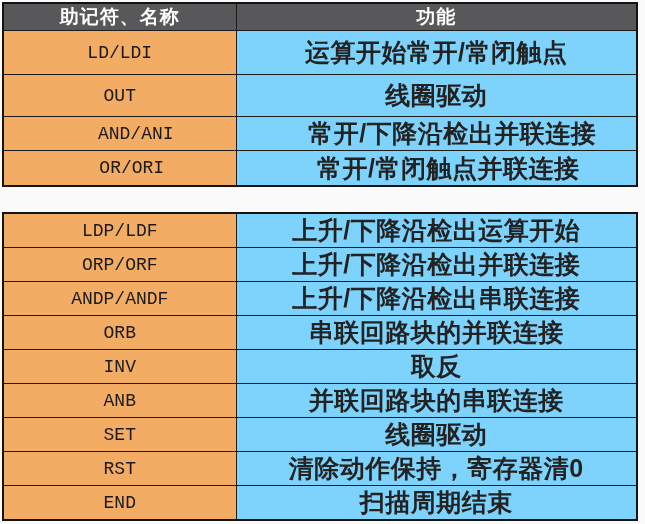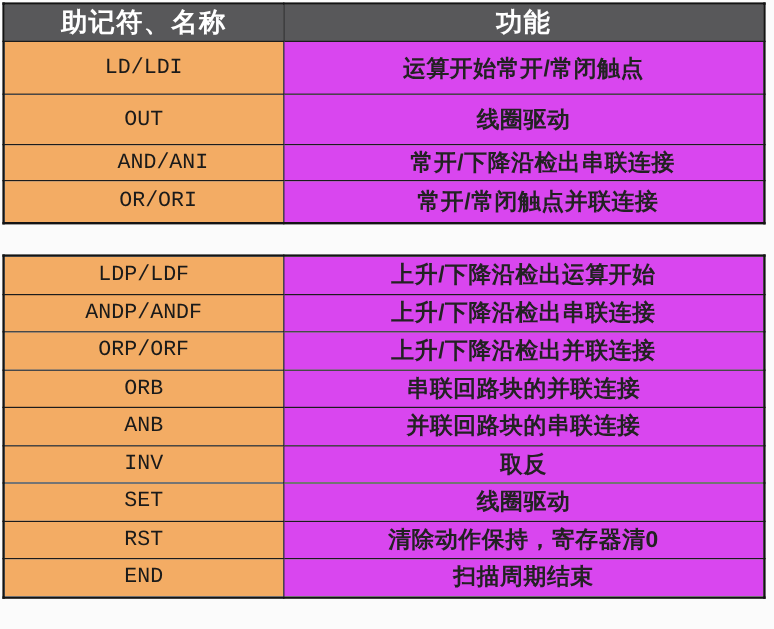--- a/index.html
+++ b/index.html
@@ -29,34 +29,34 @@
     border: 1.5px solid #1c1c1c;
     text-align: center;
     vertical-align: middle;
     padding: 0;
     overflow: hidden;
     white-space: nowrap;
   }
   .tbl th {
     background: #58585a;
     color: #ffffff;
-    font-size: 22px;
+    font-size: 19px;
     font-weight: bold;
     height: 24px;
     letter-spacing: 1px;
   }
   td.mn {
     background: #f3ac64;
     font-family: "Liberation Mono", "DejaVu Sans Mono", monospace;
     font-size: 18px;
     color: #1a1a1a;
   }
   td.fn {
-    background: #d946ef;
-    font-size: 19px;
+    background: #7dd3fc;
+    font-size: 25px;
     font-weight: 600;
     color: #222222;
     letter-spacing: 0.5px;
   }
   tr.h44 td { height: 43px; margin-top: 24px; }
   tr.h42 td { height: 41px; font-family: Liberation Mono, monospace; }
   tr.h31 td { height: 29px; padding-left: 32px; }
   tr.h36 td { height: 34px; padding-left: 24px; }
   .t2 tr td { height: 30.5px; }
 </style>
@@ -78,58 +78,58 @@
     <tr class="h44">
       <td class="mn">LD/LDI</td>
       <td class="fn">运算开始常开/常闭触点</td>
     </tr>
     <tr class="h42">
       <td class="mn">OUT</td>
       <td class="fn">线圈驱动</td>
     </tr>
     <tr class="h31">
       <td class="mn">AND/ANI</td>
-      <td class="fn">常开/下降沿检出串联连接</td>
+      <td class="fn">常开/下降沿检出并联连接</td>
     </tr>
     <tr class="h36">
       <td class="mn">OR/ORI</td>
       <td class="fn">常开/常闭触点并联连接</td>
     </tr>
   </tbody>
 </table>
 
 <table class="tbl t2">
   <colgroup>
       <col class="c1">
       <col class="c2">
     </colgroup>
   <tbody>
     <tr>
       <td class="mn">LDP/LDF</td>
       <td class="fn">上升/下降沿检出运算开始</td>
     </tr>
     <tr>
+      <td class="mn">ORP/ORF</td>
+      <td class="fn">上升/下降沿检出并联连接</td>
+    </tr>
+    <tr>
       <td class="mn">ANDP/ANDF</td>
       <td class="fn">上升/下降沿检出串联连接</td>
-    </tr>
-    <tr>
-      <td class="mn">ORP/ORF</td>
-      <td class="fn">上升/下降沿检出并联连接</td>
     </tr>
     <tr>
       <td class="mn">ORB</td>
       <td class="fn">串联回路块的并联连接</td>
     </tr>
     <tr>
+      <td class="mn">INV</td>
+      <td class="fn">取反</td>
+    </tr>
+    <tr>
       <td class="mn">ANB</td>
       <td class="fn">并联回路块的串联连接</td>
-    </tr>
-    <tr>
-      <td class="mn">INV</td>
-      <td class="fn">取反</td>
     </tr>
     <tr>
       <td class="mn">SET</td>
       <td class="fn">线圈驱动</td>
     </tr>
     <tr>
       <td class="mn">RST</td>
       <td class="fn">清除动作保持，寄存器清0</td>
     </tr>
     <tr>

